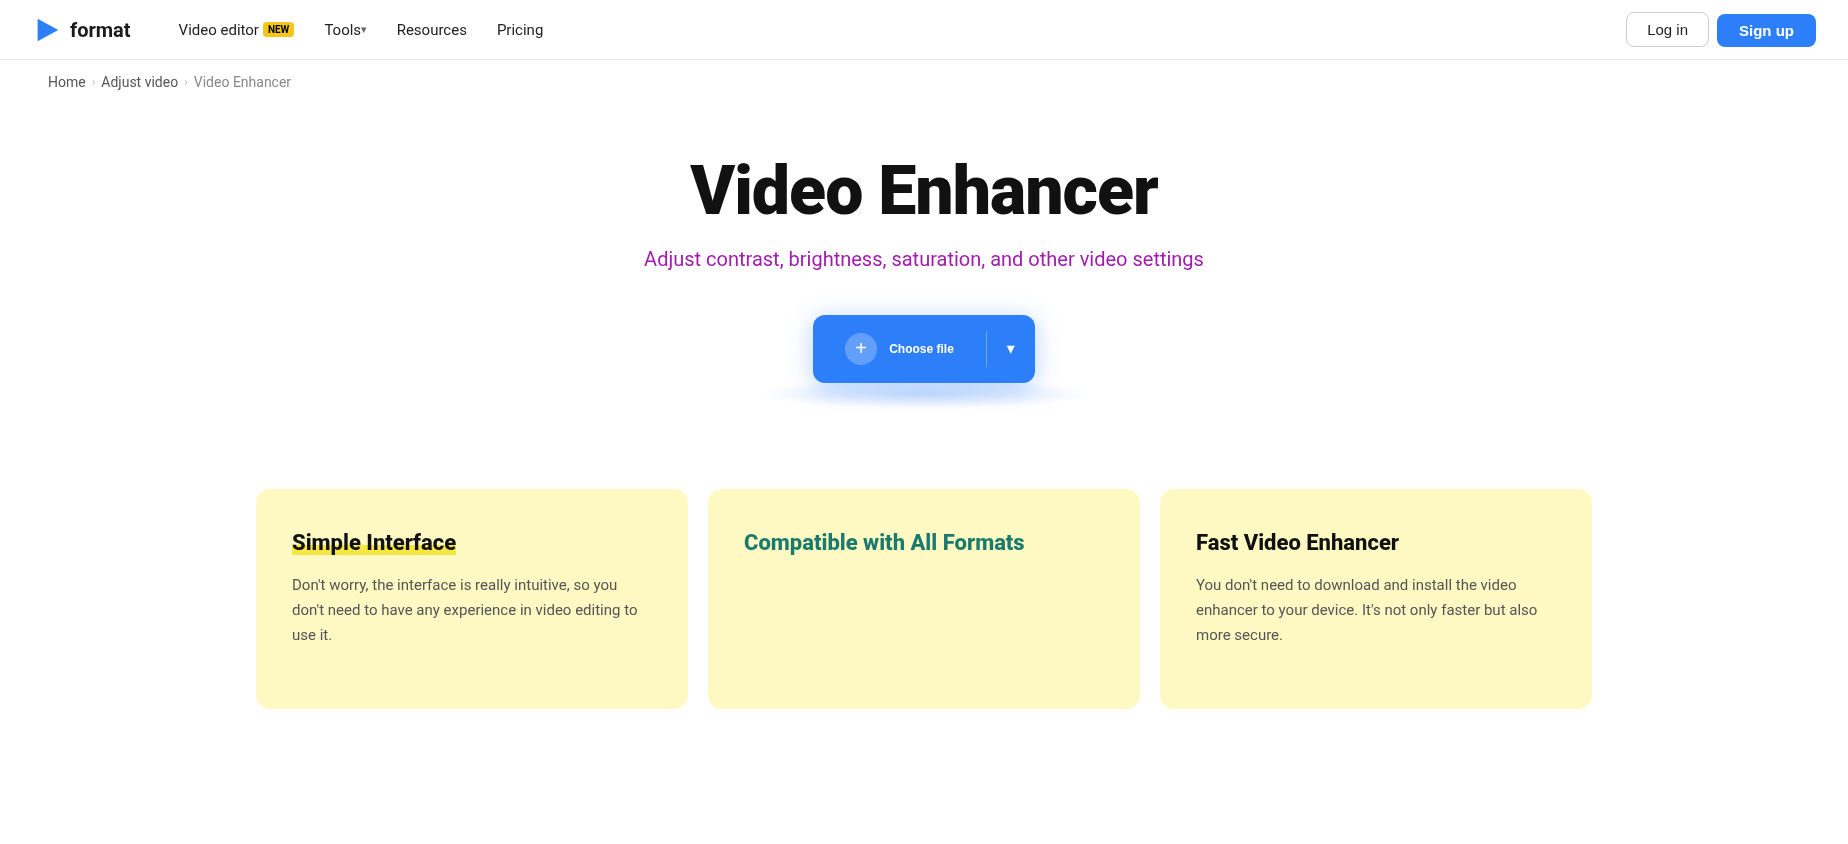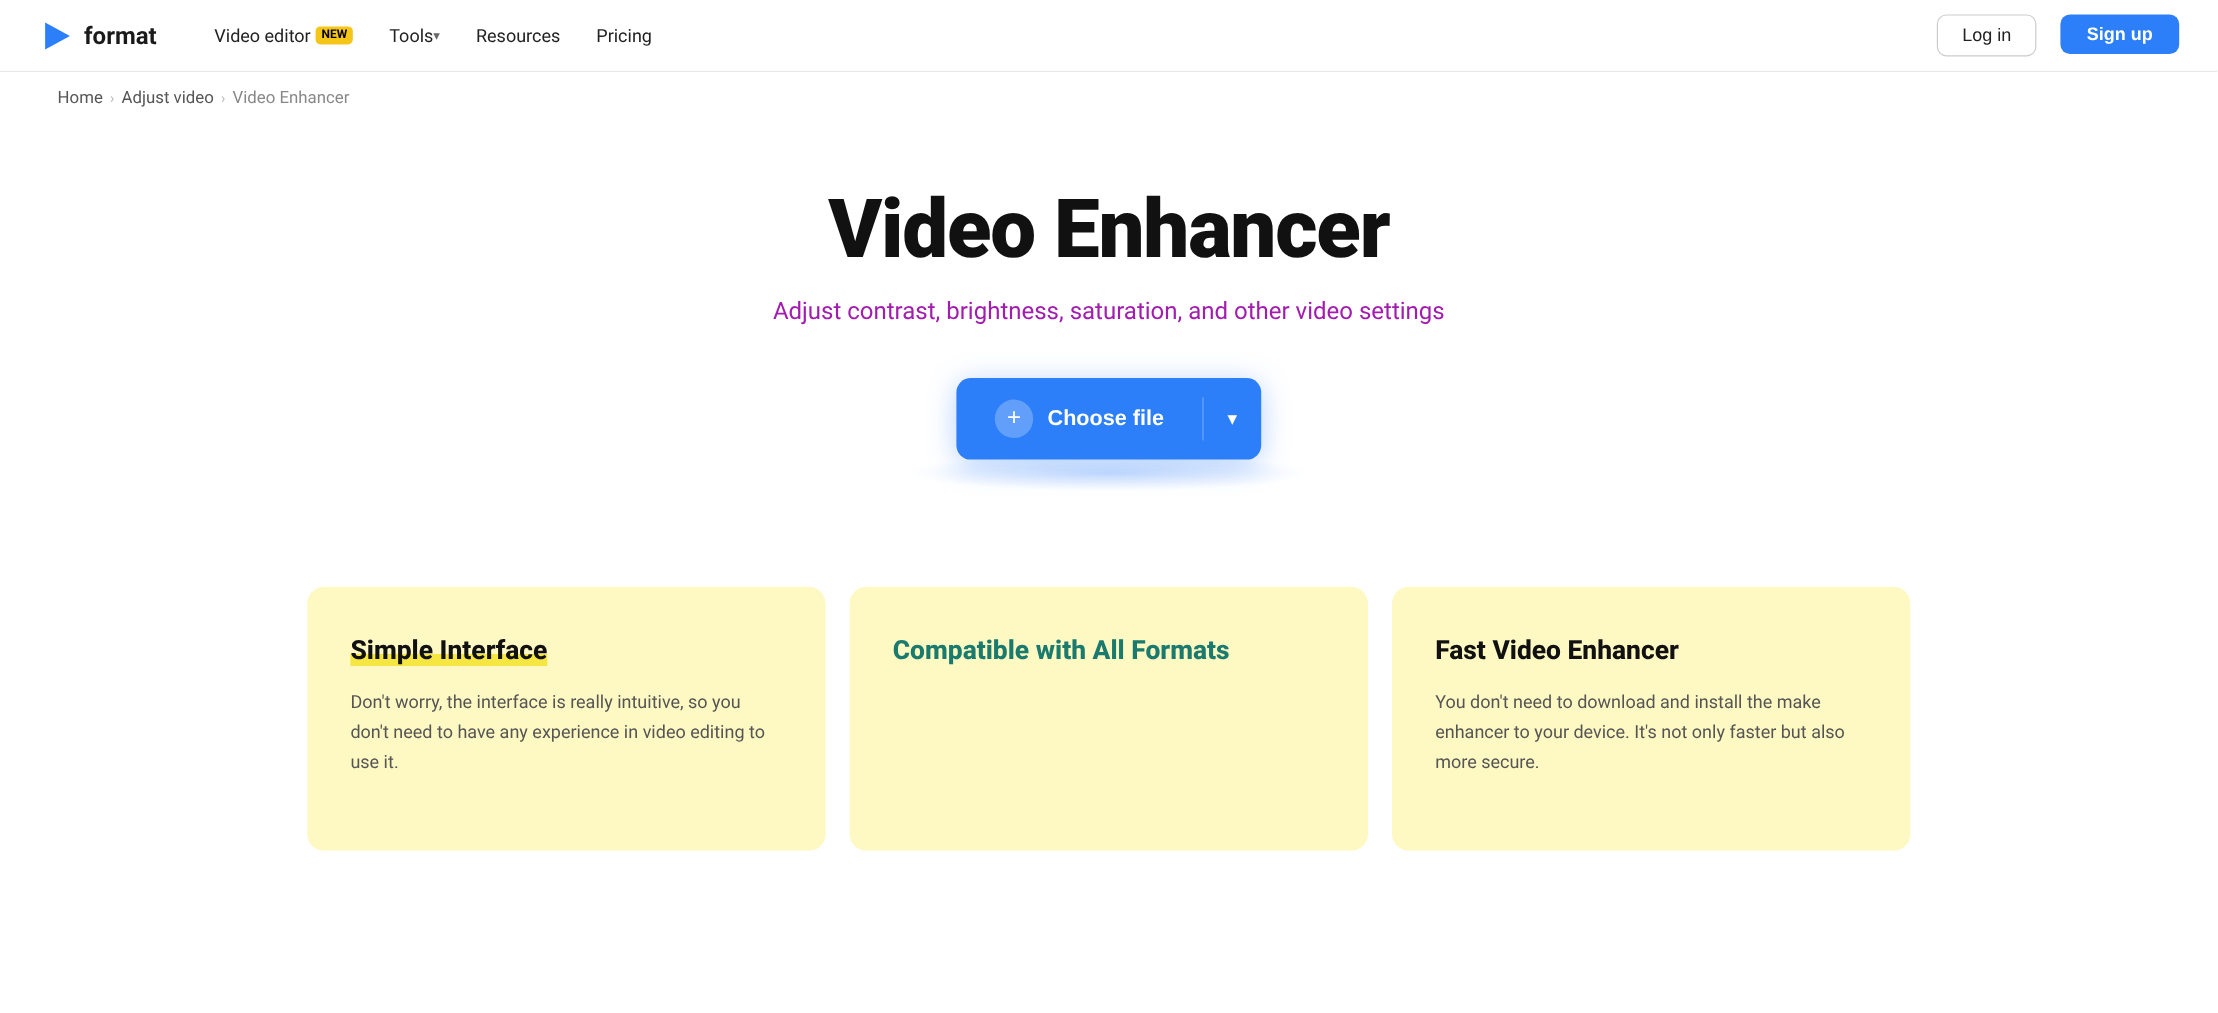--- a/index.html
+++ b/index.html
@@ -73,22 +73,22 @@
       margin-left: 4px;
     }
 
     .nav-chevron {
       font-size: 11px;
       color: #666;
     }
 
     .header-actions {
       display: flex;
-      align-items: flex-start;
-      gap: 20px;
+      align-items: flex-end;
+      gap: 8px;
     }
 
     .btn-login {
       padding: 8px 20px;
       border: 1px solid #ccc;
       border-radius: 8px;
       background: #fff;
       font-size: 15px;
       cursor: pointer;
       color: #222;
@@ -179,21 +179,21 @@
       border-radius: 50%;
       display: flex;
       align-items: center;
       justify-content: center;
       font-size: 20px;
       font-weight: 300;
       color: #fff;
     }
 
     .choose-file-label {
-      font-size: 18px;
+      font-size: 12px;
       font-weight: 700;
       color: #fff;
     }
 
     .choose-file-divider {
       width: 1px;
       height: 36px;
       background: rgba(255,255,255,0.3);
     }
 
@@ -335,15 +335,15 @@
     </h3>
     <p class="feature-desc">Don't worry, the interface is really intuitive, so you don't need to have any experience in video editing to use it.</p>
   </div>
 
   <div class="feature-card">
     <h3 class="feature-title feature-title-teal">Compatible with All Formats</h3>
   </div>
 
   <div class="feature-card">
     <h3 class="feature-title feature-title-dark">Fast Video Enhancer</h3>
-    <p class="feature-desc">You don't need to download and install the make enhancer to your device. It's not only faster but also more secure.</p>
+    <p class="feature-desc">You don't need to download and install the video enhancer to your device. It's not only faster but also more secure.</p>
   </div>
 </section>
 
 </body></html>

